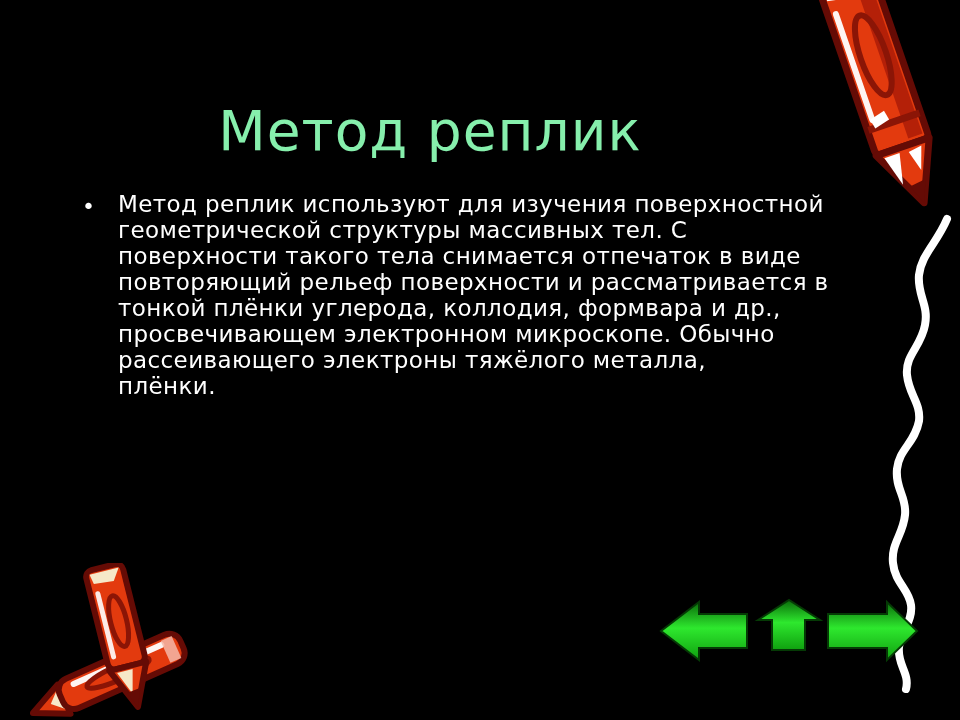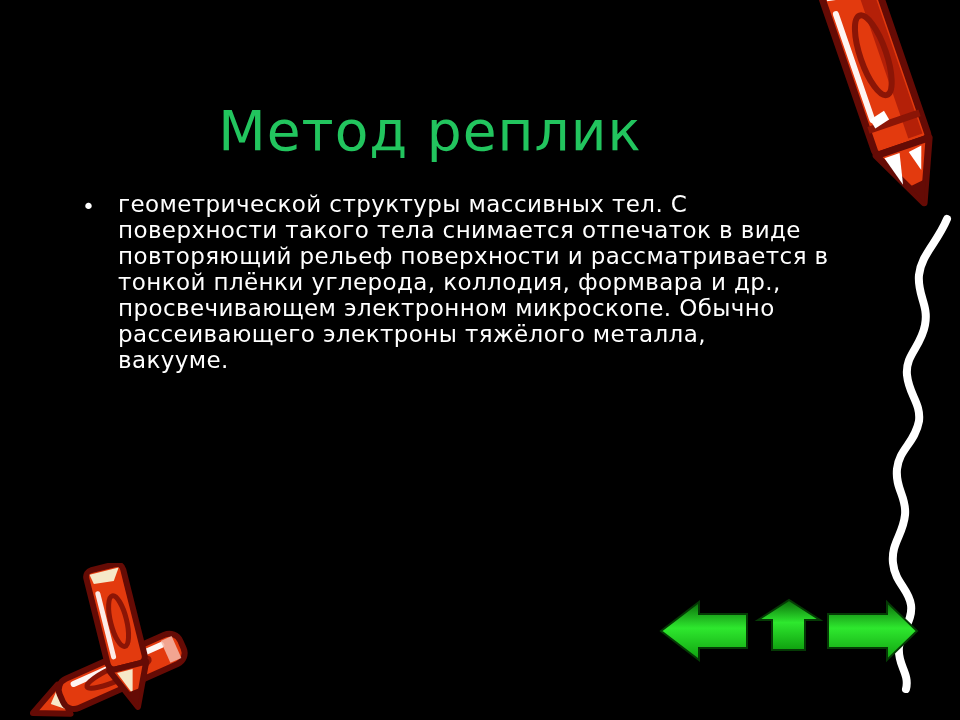--- a/index.html
+++ b/index.html
@@ -2,21 +2,21 @@
 <html><head>
 <meta charset="utf-8">
 <style>
   html,body{margin:0;padding:0;background:#222;}
   .slide{
     position:relative;width:960px;height:720px;background:#000;
     overflow:hidden;font-family:"DejaVu Sans","Liberation Sans",sans-serif;
   }
   .slide-title{
     position:absolute;left:30px;top:96px;width:800px;
-    text-align:center;color:#22c55e;font-size:55px;font-weight:400;
+    text-align:center;color:#86efac;font-size:55px;font-weight:400;
     letter-spacing:1px;white-space:nowrap;line-height:70px;
   }
   .bullet-char{
     position:absolute;left:82px;top:194px;color:#fff;font-size:22px;
   }
   .body-text{
     position:absolute;left:118px;top:191px;width:770px;color:#fff;
   }
   .body-line{
     font-size:23px;line-height:26px;letter-spacing:0.4px;white-space:nowrap;
@@ -30,27 +30,28 @@
 </style>
 </head>
 <body>
 
 <div class="slide">
 
   <div class="slide-title">Метод реплик</div>
 
   <span class="bullet-char">•</span>
   <div class="body-text">
+    <div class="body-line">Метод реплик используют для изучения поверхностной</div>
     <div class="body-line">геометрической структуры массивных тел. С</div>
     <div class="body-line">поверхности такого тела снимается отпечаток в виде</div>
     <div class="body-line">повторяющий рельеф поверхности и рассматривается в</div>
     <div class="body-line">тонкой плёнки углерода, коллодия, формвара и др.,</div>
     <div class="body-line">просвечивающем электронном микроскопе. Обычно</div>
     <div class="body-line">рассеивающего электроны тяжёлого металла,</div>
-    <div class="body-line">вакууме.</div>
+    <div class="body-line">плёнки.</div>
   </div>
 
   <svg id="crayon-top-right" width="175" height="245" viewBox="0 0 175 245">
     <g transform="rotate(-19 62 -15)">
       <rect x="34" y="-46" width="56" height="202" rx="5" fill="#E33A0E" stroke="#650B05" stroke-width="7"></rect>
       <rect x="70" y="-40" width="15" height="190" fill="#B42008"></rect>
       <polygon points="38,-20 86,-26 86,-10 60,-2 38,-6" fill="#FFFFFF"></polygon>
       <rect x="39" y="6" width="6" height="118" rx="3" fill="#FFFFFF" opacity="0.95"></rect>
       <ellipse cx="64" cy="60" rx="13" ry="42" fill="none" stroke="#8B1506" stroke-width="6"></ellipse>
       <rect x="35" y="126" width="54" height="7" fill="#8B1506"></rect>

